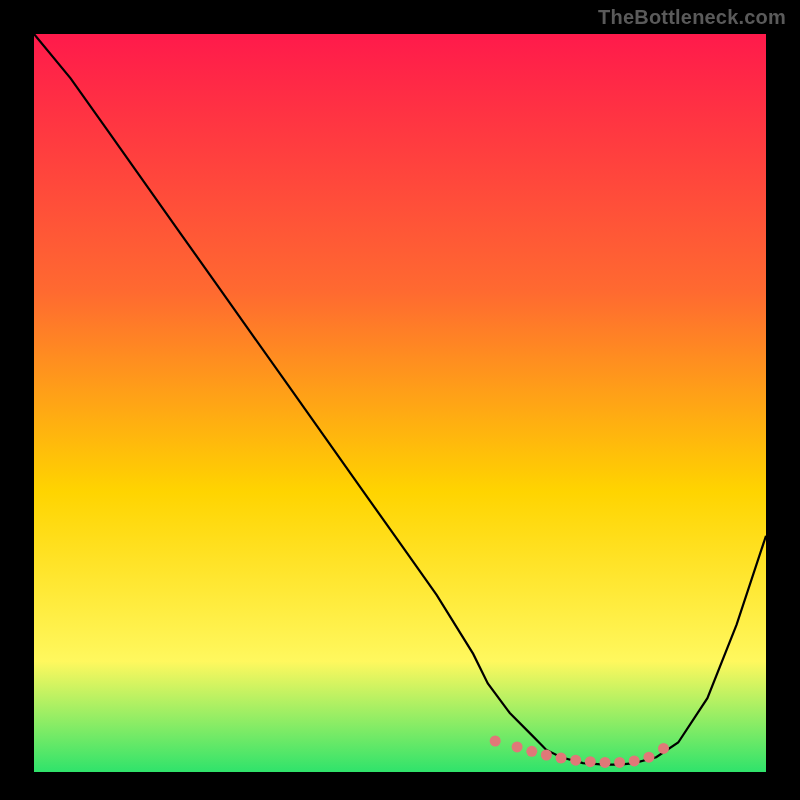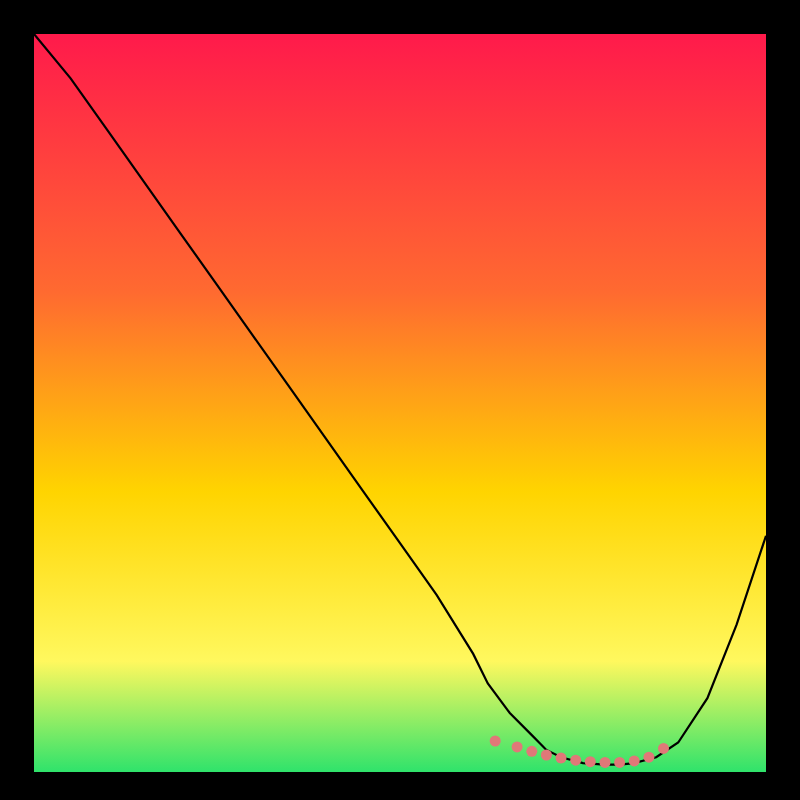--- a/index.html
+++ b/index.html
@@ -6,20 +6,21 @@
   html, body { width: 800px; height: 800px; overflow: hidden; background: #000; font-family: Arial, sans-serif; }
   .frame { position: relative; width: 800px; height: 800px; background: #000; }
   .watermark { position: absolute; top: 6px; right: 14px; color: #5a5a5a; font-size: 20px; font-weight: 600; letter-spacing: 0.2px; }
   .plot-wrap { position: absolute; left: 34px; top: 34px; width: 732px; height: 738px; }
   svg { display: block; }
 </style>
 </head>
 <body>
 
 <div class="frame">
+  <div class="watermark">TheBottleneck.com</div>
   <div class="plot-wrap">
     <svg id="chart-svg" width="732" height="738" viewBox="0 0 732 738">
       <defs>
         <linearGradient id="bg-grad" x1="0" y1="0" x2="0" y2="1">
           <stop id="g0" offset="0%" stop-color="#ff1a4b"></stop>
           <stop id="g1" offset="35%" stop-color="#ff6a30"></stop>
           <stop id="g2" offset="62%" stop-color="#ffd400"></stop>
           <stop id="g3" offset="85%" stop-color="#fff85e"></stop>
           <stop id="g4" offset="100%" stop-color="#2fe36b"></stop>
         </linearGradient>

